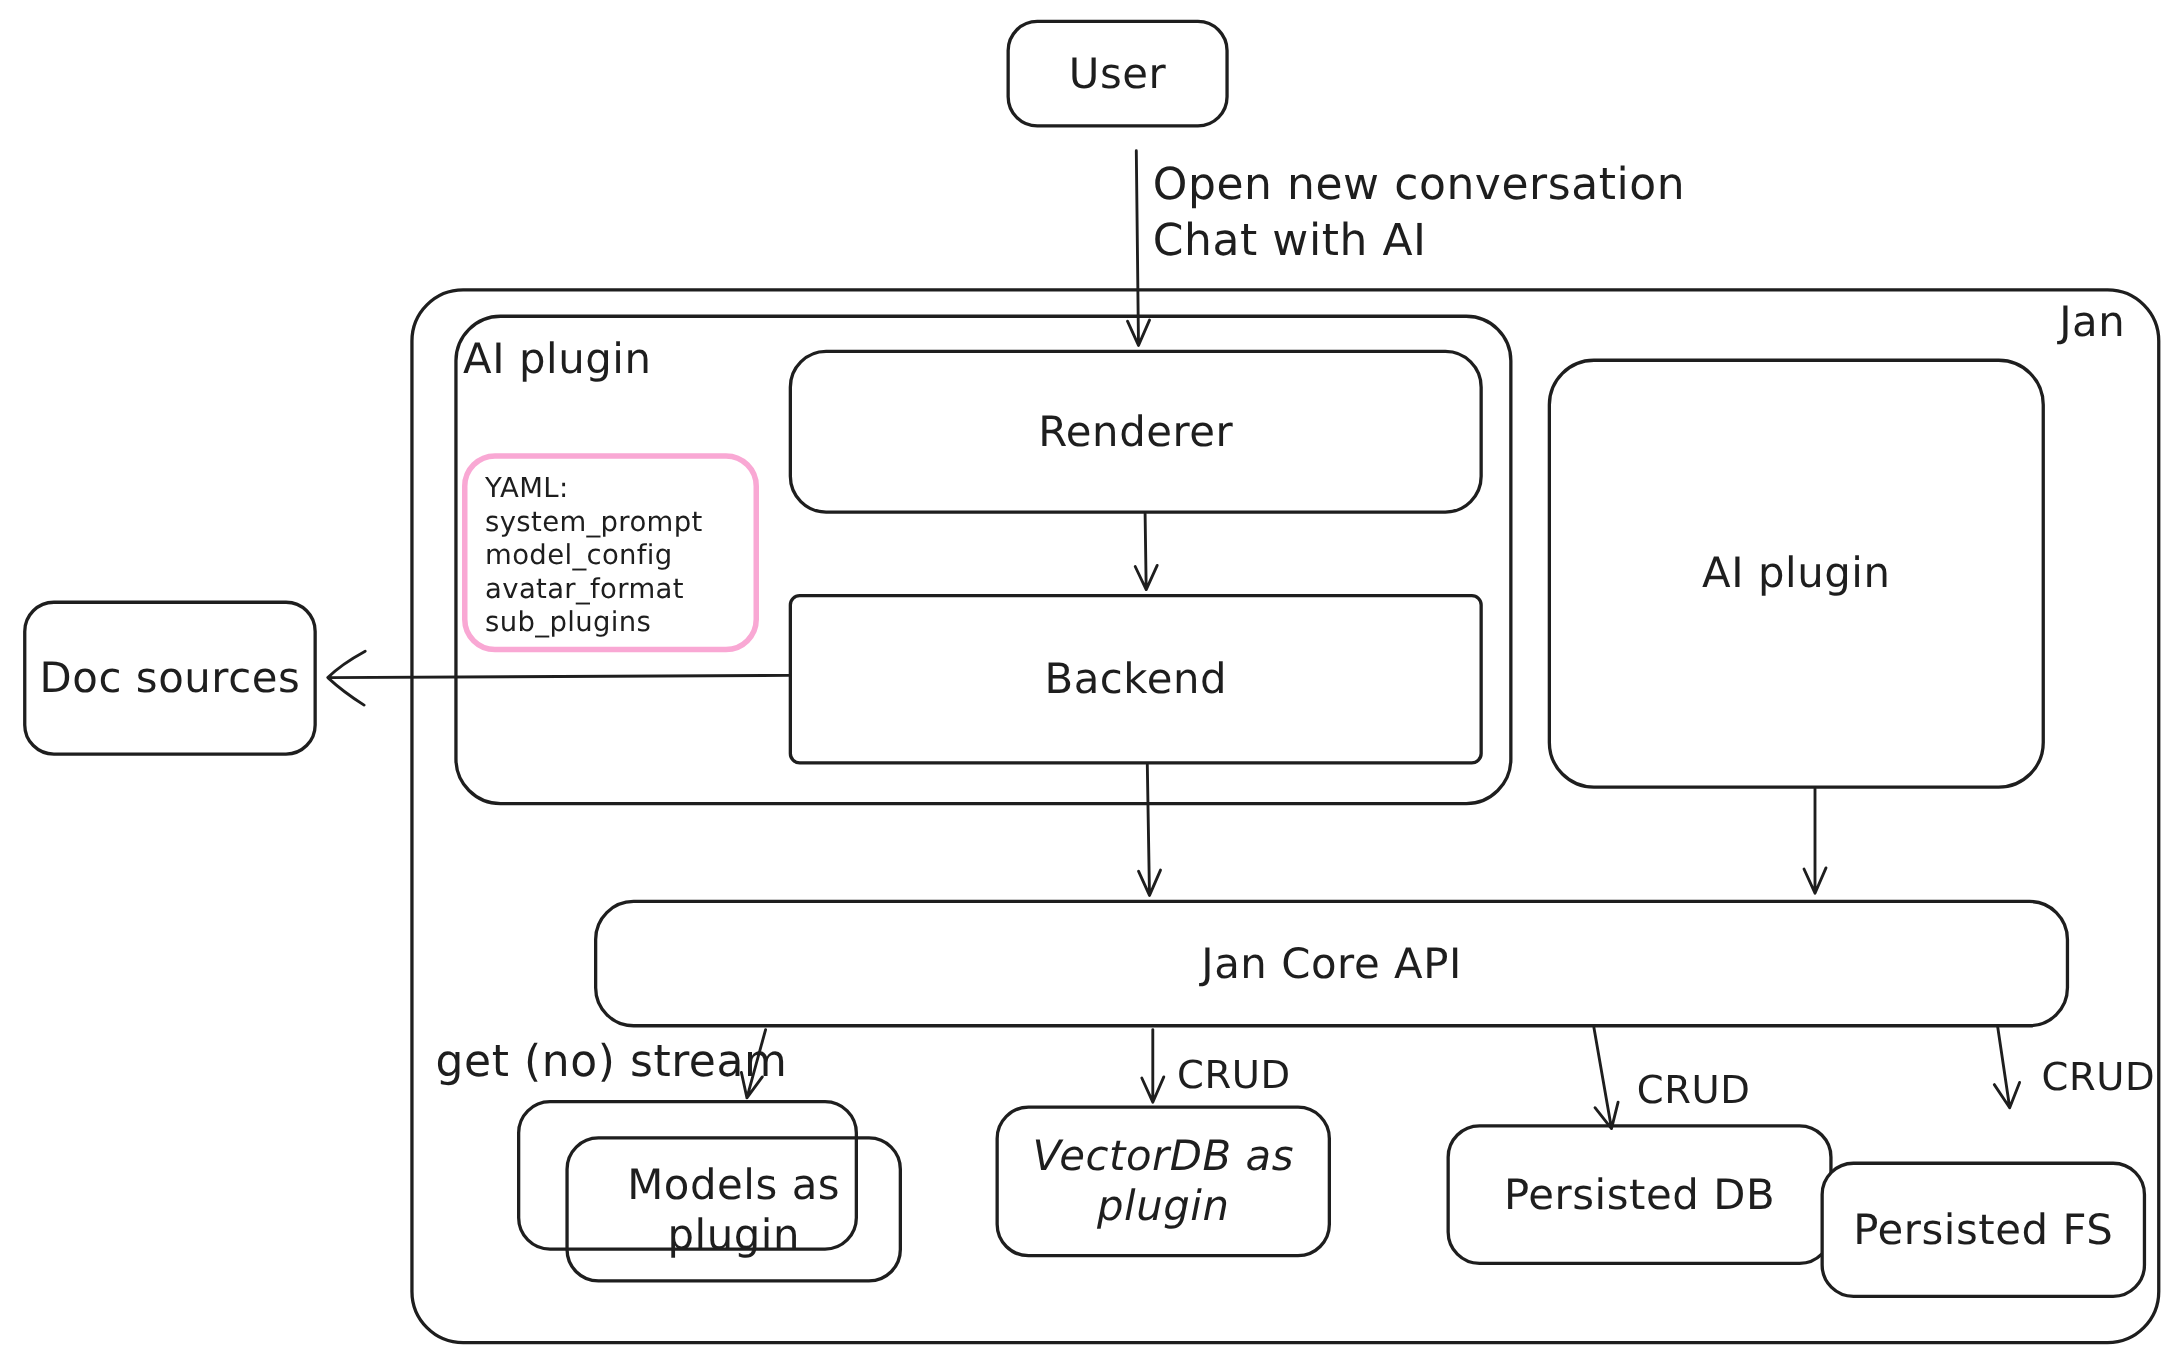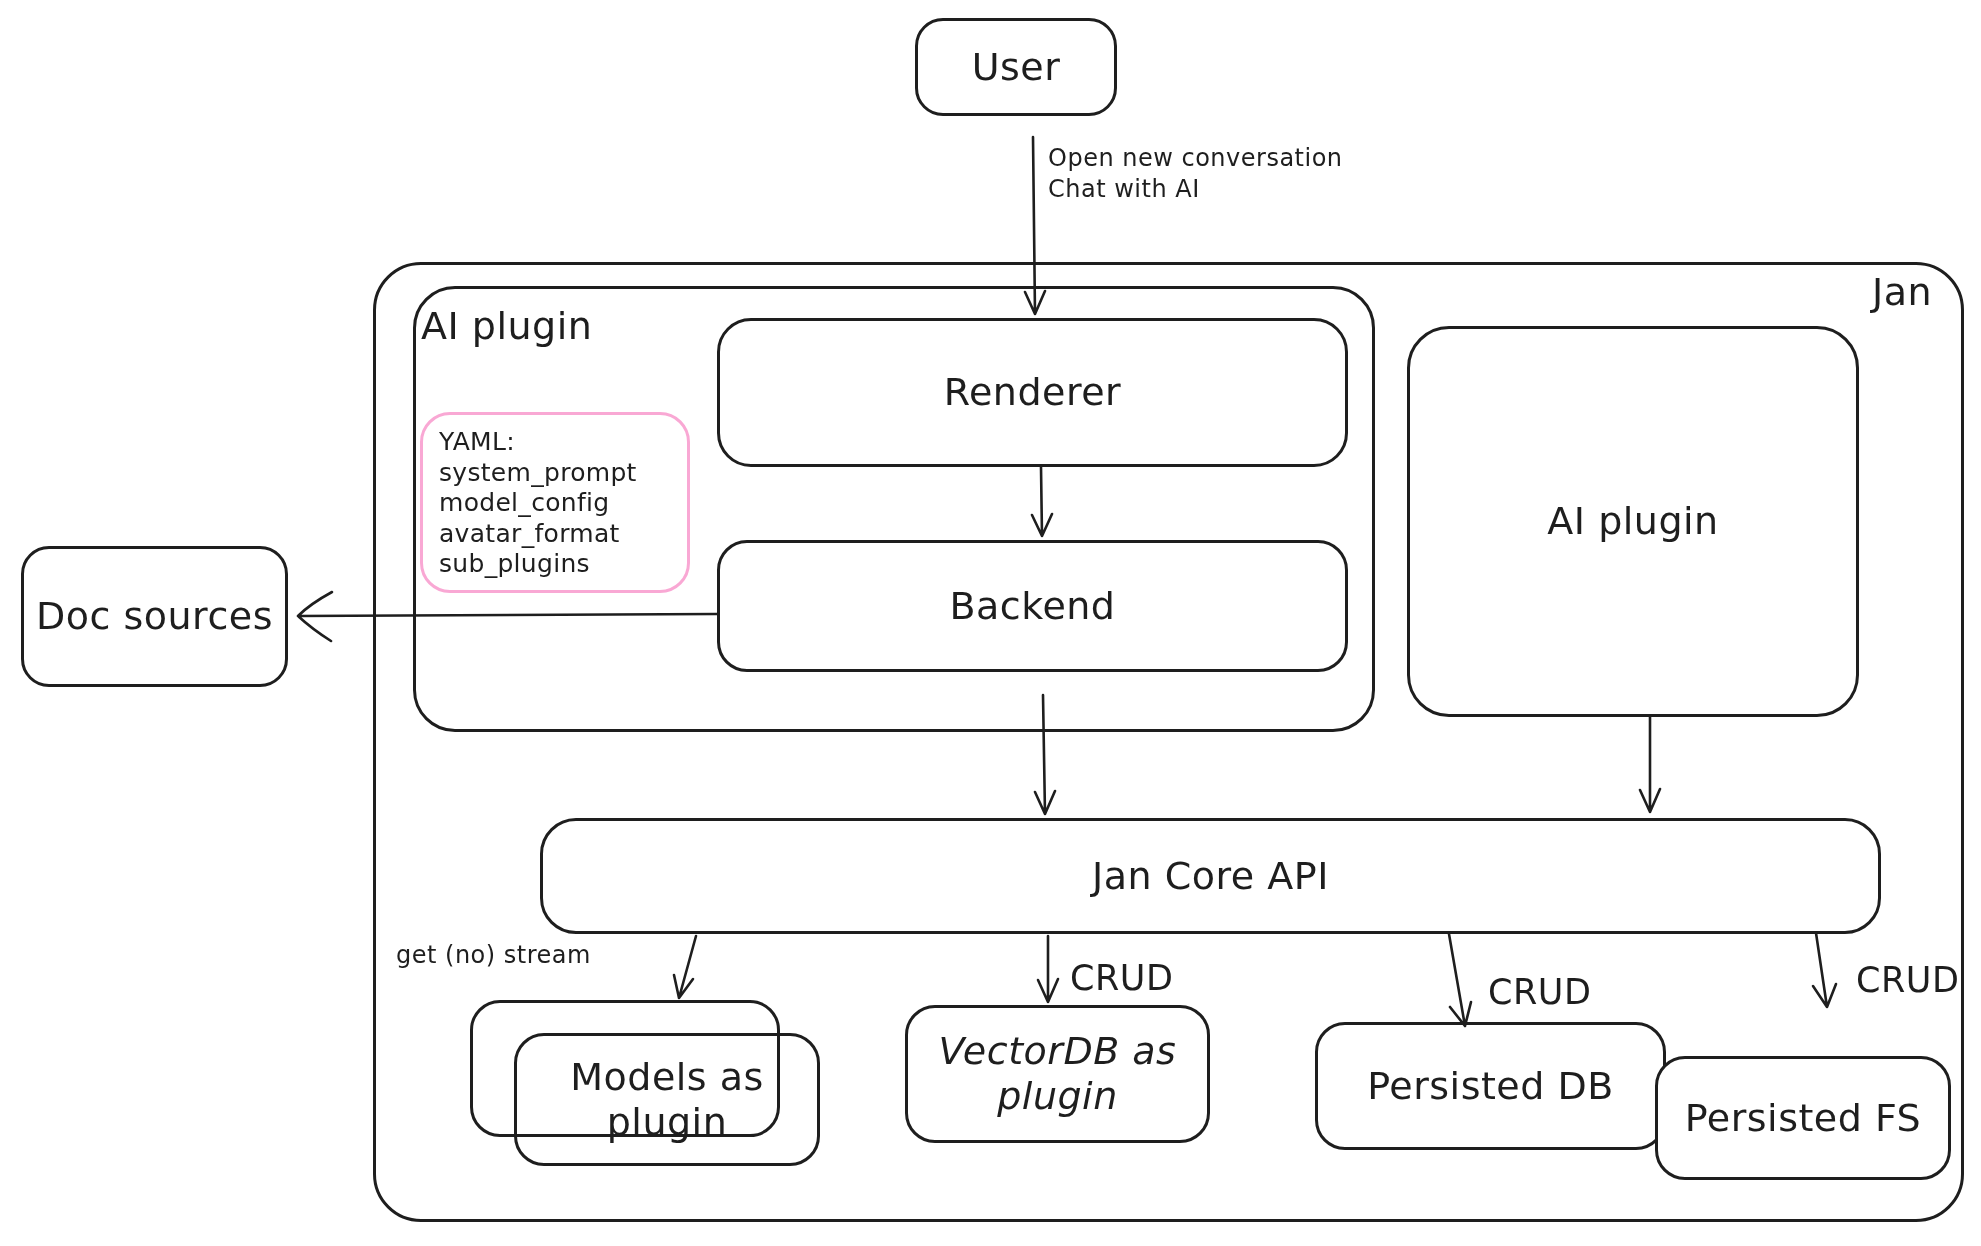--- a/index.html
+++ b/index.html
@@ -30,28 +30,28 @@
     letter-spacing: 0.5px;
   }
   .frame {
     position: absolute;
     border: 3px solid #1e1e1e;
     background: transparent;
     box-sizing: border-box;
   }
   .floating-label {
     position: absolute;
-    font-size: 24px;
+    font-size: 40px;
     line-height: 1.28;
     letter-spacing: 0.5px;
     white-space: pre-line;
   }
   .note {
     position: absolute;
-    border: 3px solid #f9a8d4;
+    border: 5px solid #f9a8d4;
     border-radius: 30px;
     background: #ffffff;
     box-sizing: border-box;
     padding: 12px 10px 10px 16px;
     font-size: 25px;
     line-height: 1.22;
     letter-spacing: 0.3px;
     white-space: pre-line;
   }
   .arrows {
@@ -91,21 +91,21 @@
   <div class="node" style="left:717px; top:318px; width:631px; height:149px; border-radius:34px;">
     <span>Renderer</span>
   </div>
 
   <div class="note" style="left:420px; top:412px; width:270px; height:181px;">YAML:
 system_prompt
 model_config
 avatar_format
 sub_plugins</div>
 
-  <div class="node" style="left:717px; top:540px; width:631px; height:132px; border-radius:30px;">
+  <div class="node" style="left:717px; top:540px; width:631px; height:155px; border-radius:10px;">
     <span>Backend</span>
   </div>
 
   <div class="node" style="left:21px; top:546px; width:267px; height:141px; border-radius:28px;">
     <span>Doc sources</span>
   </div>
 
   <div class="node" style="left:1407px; top:326px; width:452px; height:391px; border-radius:42px;">
     <span>AI plugin</span>
   </div>

